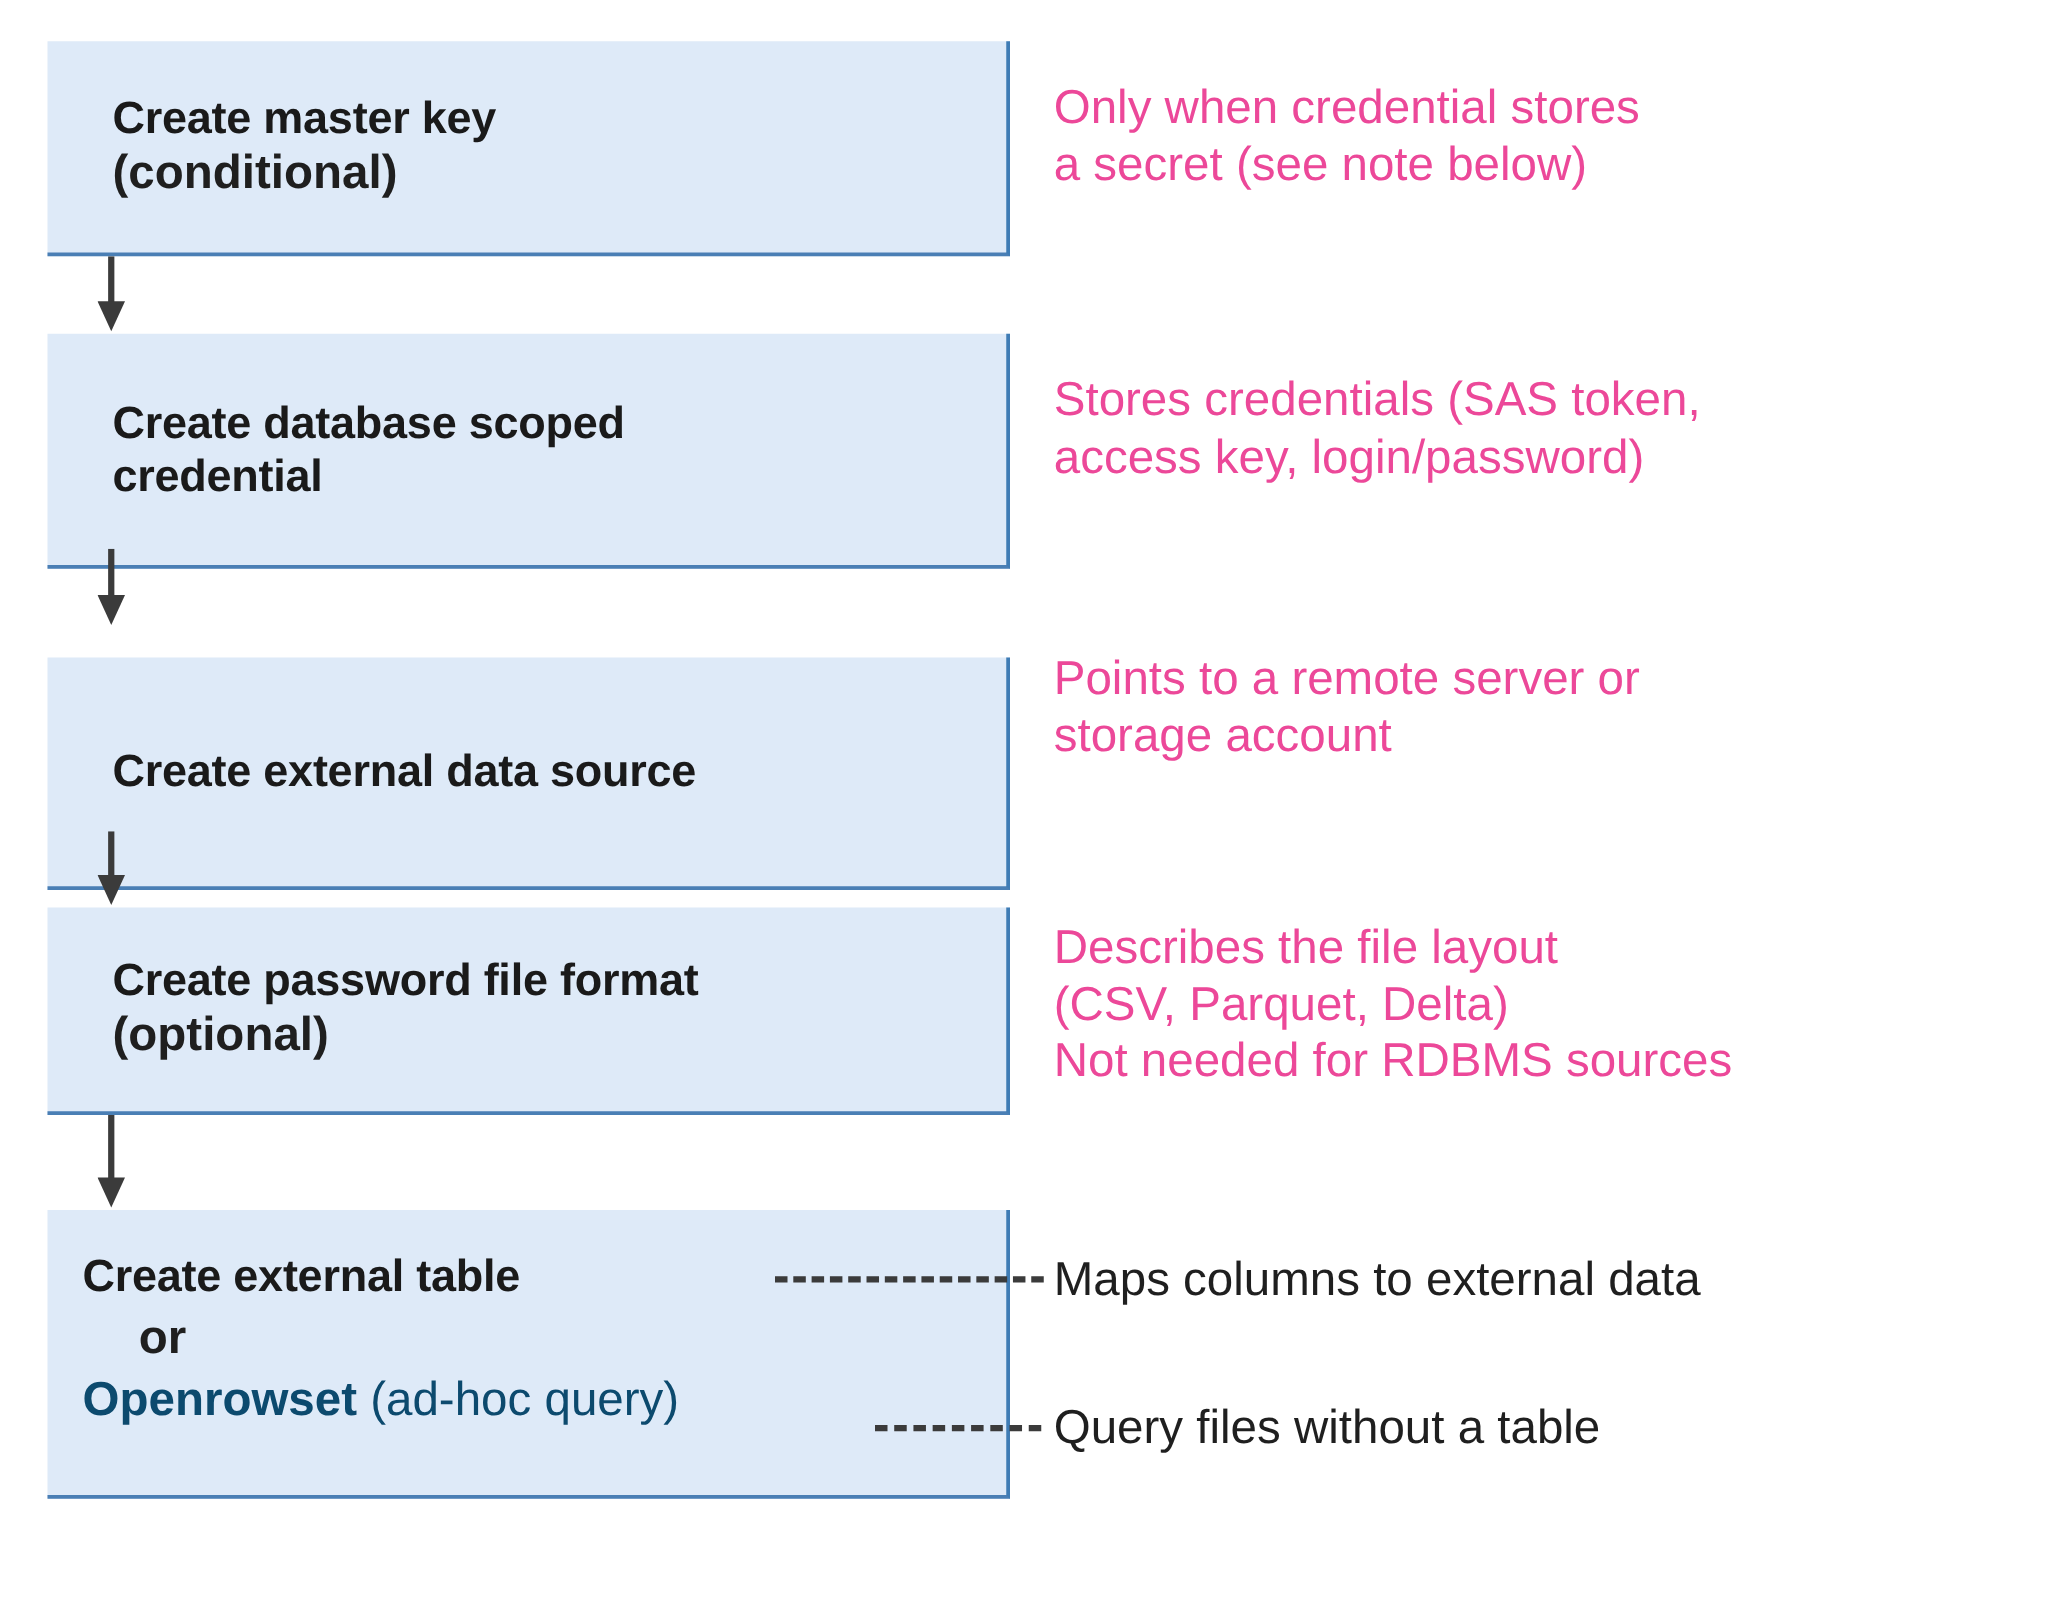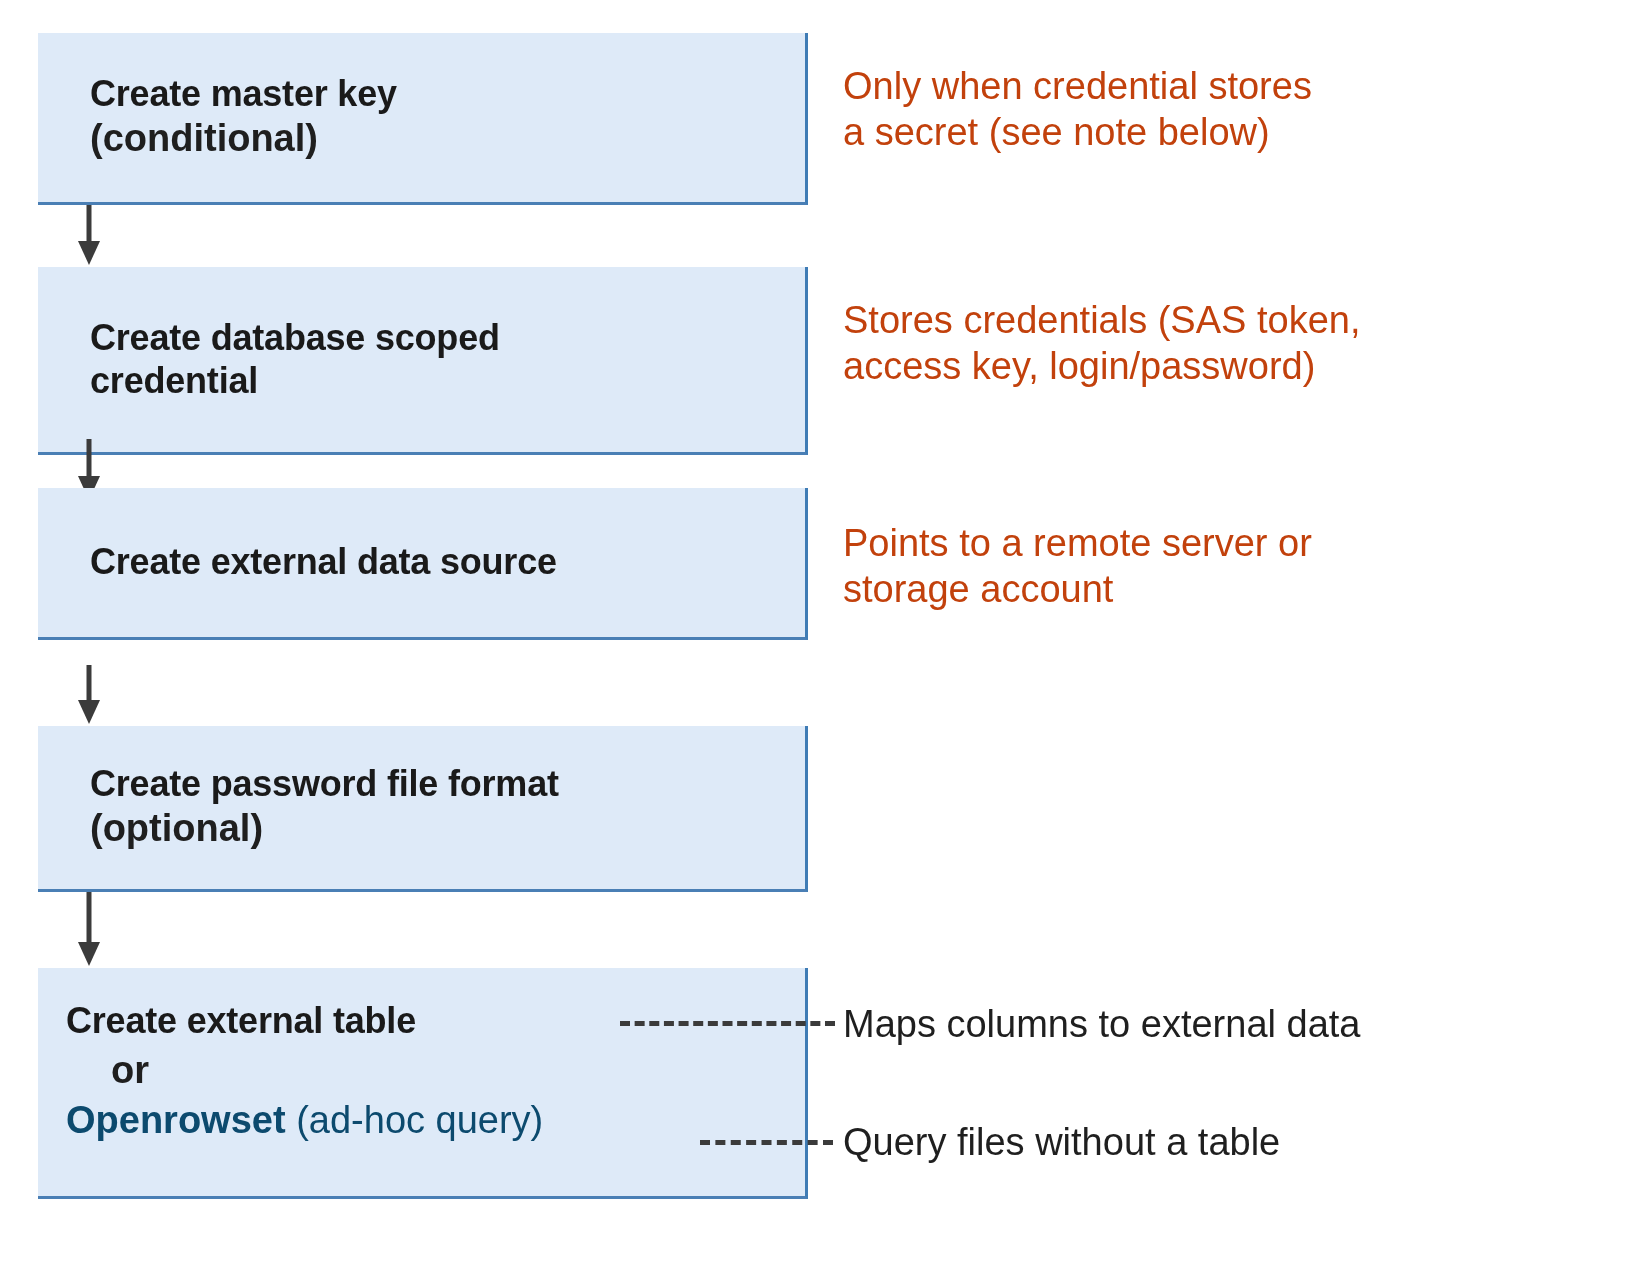--- a/index.html
+++ b/index.html
@@ -32,21 +32,21 @@
     border-right: 3px solid #3f7cb5;
     border-bottom: 3px solid #4a7fb5;
     display: flex;
     flex-direction: column;
     justify-content: center;
     padding-left: 52px;
     padding-right: 18px;
   }
   .box-1 { top: 33px;  height: 172px; }
   .box-2 { top: 267px; height: 188px; }
-  .box-3 { top: 488px; height: 152px; }
+  .box-3 { top: 526px; height: 186px; }
   .box-4 { top: 726px; height: 166px; }
   .box-5 { top: 968px; height: 231px; padding-left: 28px; justify-content: flex-start; padding-top: 32px; }
 
   .box-title {
     font-size: 36px;
     font-weight: bold;
     line-height: 1.18;
     letter-spacing: -0.2px;
     color: #1a1a1a;
   }
@@ -56,21 +56,21 @@
     line-height: 1.2;
     color: #1f1f1f;
   }
 
   
   .note {
     position: absolute;
     left: 843px;
     font-size: 38px;
     line-height: 1.2;
-    color: #c2410c;
+    color: #ec4899;
     white-space: pre-line;
   }
   .note-1 { top: 64px;  }
   .note-2 { top: 298px; }
   .note-3 { top: 521px; }
   .note-4 { top: 736px; }
 
   .note-inline {
     position: absolute;
     left: 843px;
@@ -154,20 +154,23 @@
     <svg width="22" height="61" viewBox="0 0 22 61">
       <line x1="11" y1="0" x2="11" y2="39" stroke="#3b3b3b" stroke-width="5"></line>
       <polygon points="11,59 0,35 22,35" fill="#3b3b3b"></polygon>
     </svg>
   </div>
 
   <div class="flow-box box-4">
     <div class="box-title">Create password file format</div>
     <div class="box-sub">(optional)</div>
   </div>
+  <div class="note note-4">Describes the file layout
+(CSV, Parquet, Delta)
+Not needed for RDBMS sources</div>
 
   <div class="arrow arrow-4">
     <svg width="22" height="76" viewBox="0 0 22 76">
       <line x1="11" y1="0" x2="11" y2="54" stroke="#3b3b3b" stroke-width="5"></line>
       <polygon points="11,74 0,50 22,50" fill="#3b3b3b"></polygon>
     </svg>
   </div>
 
   <div class="flow-box box-5">
     <div class="box-title">Create external table</div>

